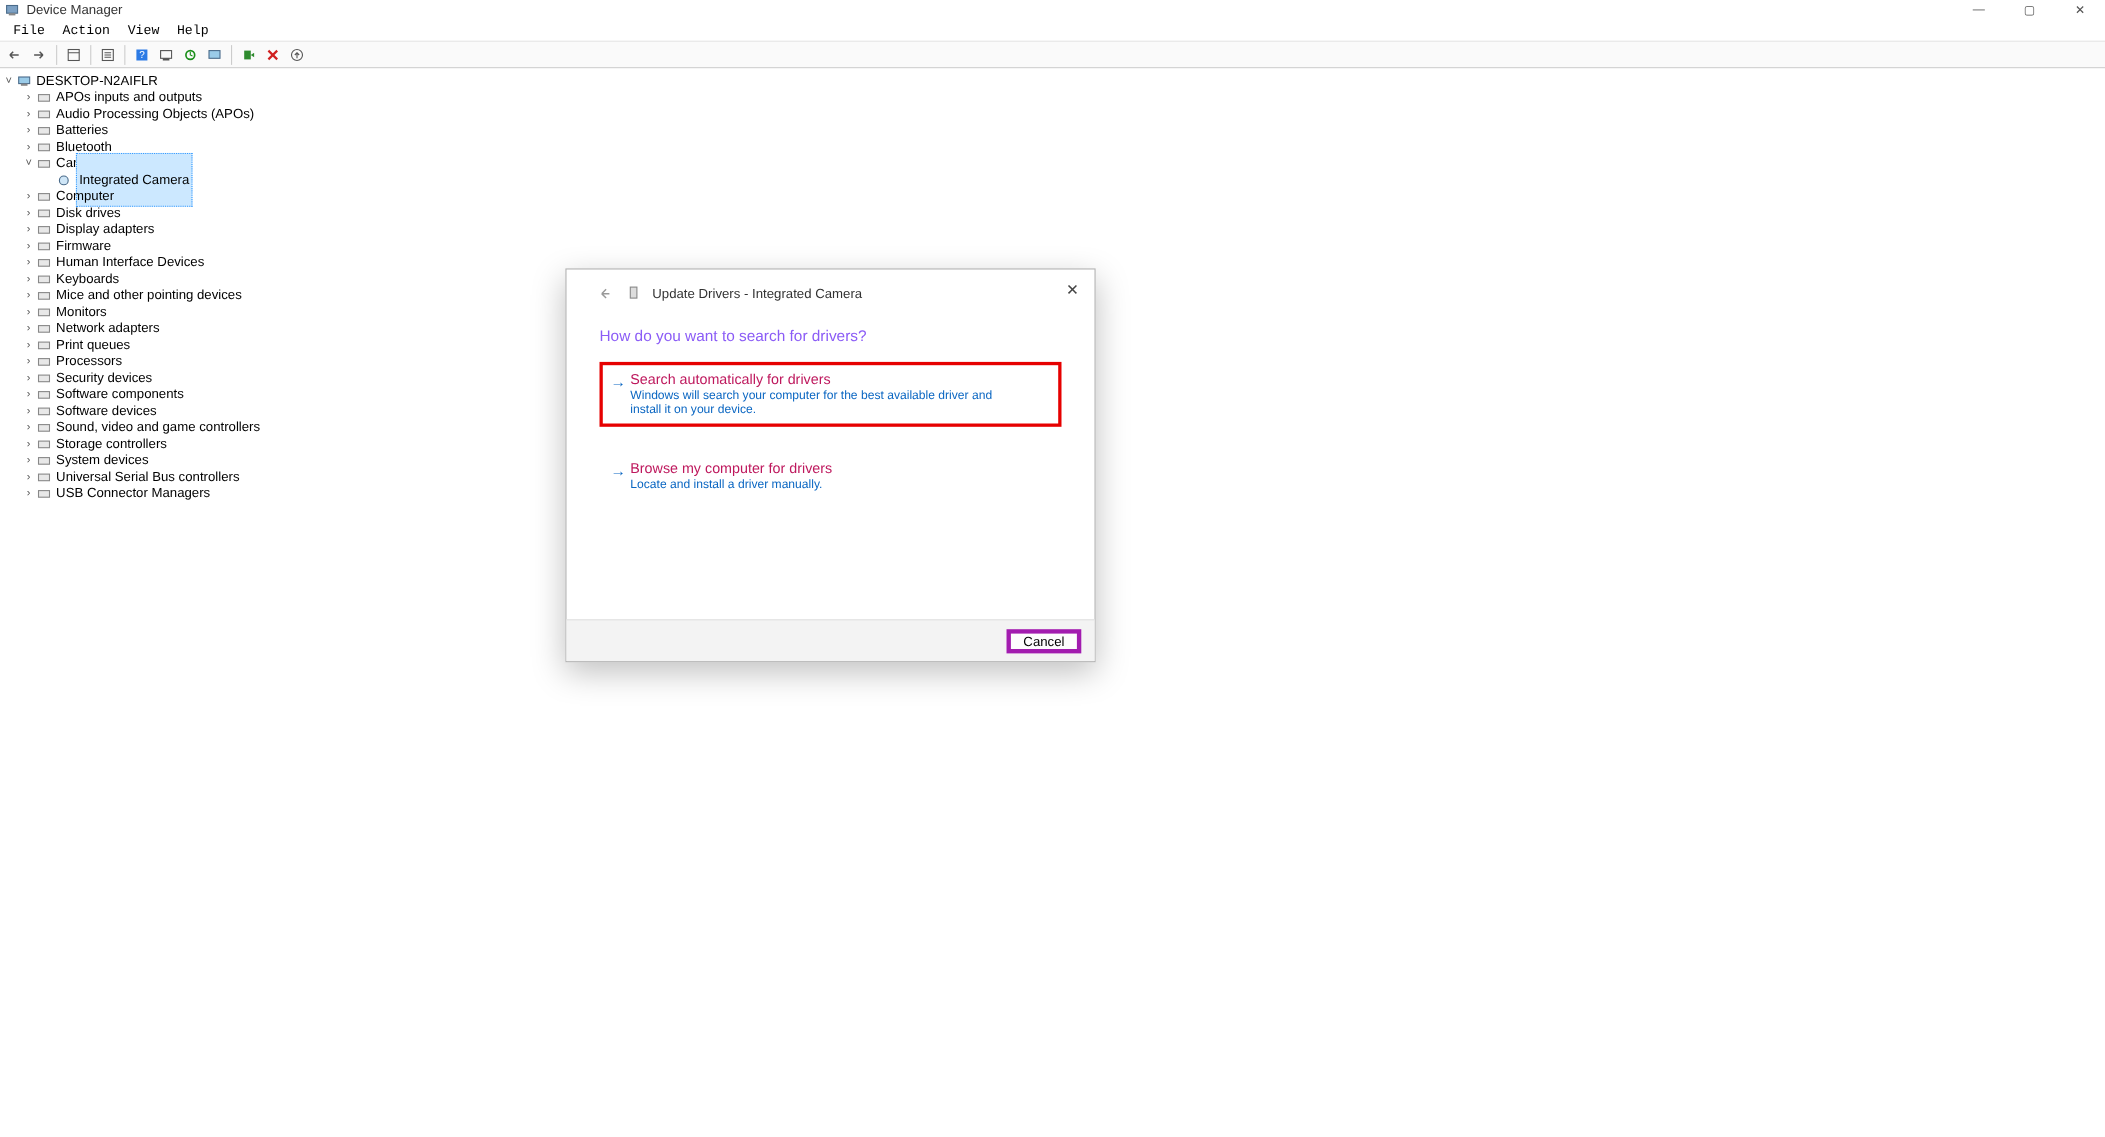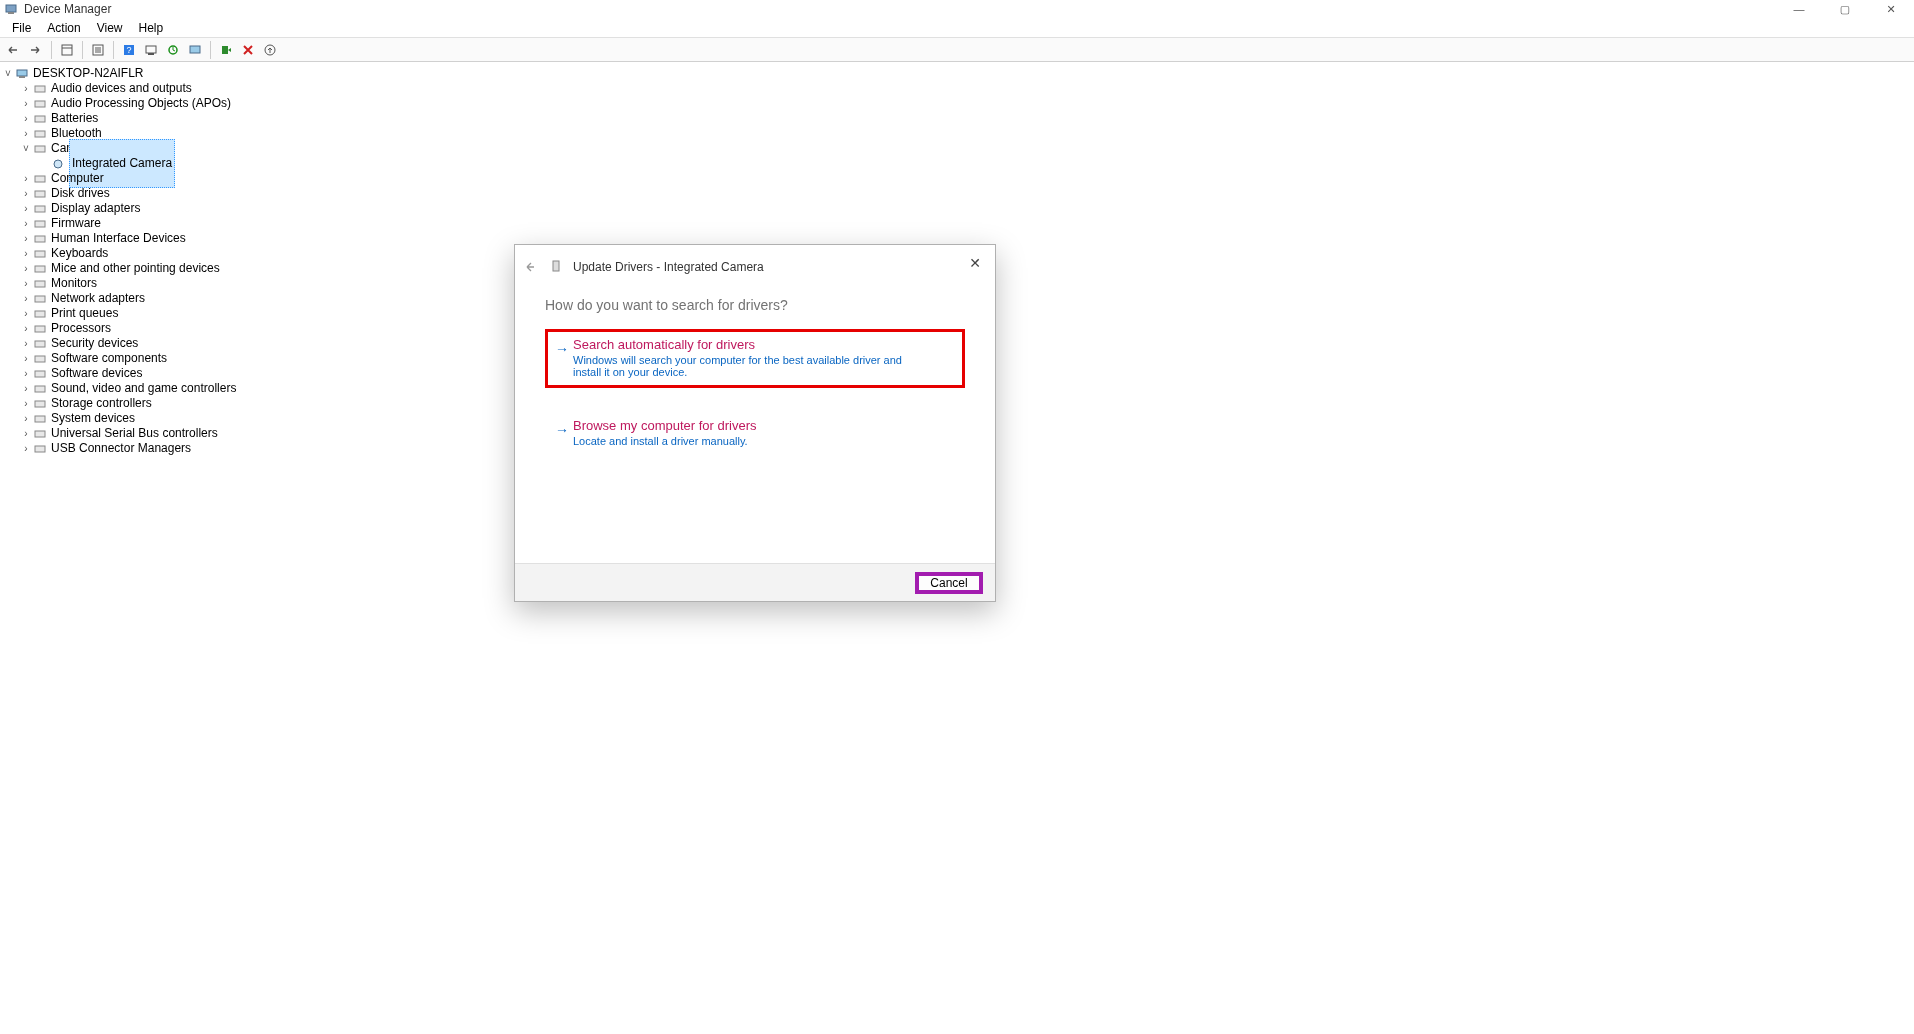--- a/index.html
+++ b/index.html
@@ -7,46 +7,46 @@
 
 
 .titlebar { height: 18px; display: flex; align-items: center; padding: 0 4px; background: #fff; text-align: right; }
 .titlebar .app-icon { width: 14px; height: 14px; margin-right: 6px; display:inline-flex; align-items:center; justify-content:center;}
 .titlebar .title { font-size: 12px; color: #333; }
 .win-controls { position: absolute; top: 0; right: 0; display: flex; }
 .win-btn { width: 46px; height: 18px; display: flex; align-items: center; justify-content: center; color: #555; font-size: 11px; }
 
 
 .menubar { height: 20px; display: flex; align-items: center; padding: 0 4px; border-bottom: 1px solid #e0e0e0; background: #fff; }
-.menubar .menu-item { padding: 2px 8px; font-size: 12px; }
+.menubar .menu-item { padding: 2px 8px; font-size: 12px; font-family: Liberation Mono, monospace; }
 
 
 .toolbar { height: 24px; display: flex; align-items: center; padding: 0 4px; border-bottom: 1px solid #d0d0d0; background: #fafafa; gap: 2px; }
 .tbtn { width: 20px; height: 20px; display: flex; align-items: center; justify-content: center; border: 1px solid transparent; }
 .tsep { width:1px; height:18px; background:#ccc; margin: 0 3px; }
 
 
 .tree { padding: 4px 2px; user-select: none; font-size: 12px; }
 .tree-row { display: flex; align-items: center; height: 15px; line-height: 15px; }
 .exp { width: 12px; text-align: center; color: #555; font-size: 10px; cursor: default; }
 .dev-icon { width: 16px; height: 14px; display: inline-flex; align-items: center; justify-content: center; margin-right: 3px; }
 .tree-label { white-space: nowrap; }
 .indent1 { margin-left: 18px; }
 .indent2 { margin-left: 36px; }
 .sel { border:1px dotted #3399ff; background:#cce8ff; padding: 16px 2px; }
 
 
 .dialog { position: absolute; left: 514px; top: 244px; width: 482px; height: 358px; background: #fff; border: 1px solid #b0b0b0; box-shadow: 0 10px 28px rgba(0,0,0,.25); display: flex; flex-direction: column; }
-.dialog-header { height: 44px; display: flex; align-items: center; padding: 0 6px; }
+.dialog-header { height: 44px; display: flex; align-items: center; padding: 0 26px; }
 .dialog-back { width: 20px; height: 20px; display: flex; align-items: center; justify-content: center; color: #888; margin-right: 10px; }
 .dialog-icon { width: 14px; height: 14px; margin-right: 8px; }
 .dialog-title { font-size: 12px; color: #333; }
 .dialog-close { position: absolute; top: 6px; right: 8px; width: 24px; height: 24px; display:flex; align-items:center; justify-content:center; font-size:14px; color:#444; }
 .dialog-body { flex: 1; padding: 0 30px; }
-.dialog-question { color: #737373; font-size: 14px; margin: 8px 0 16px 0; }
+.dialog-question { color: #8b5cf6; font-size: 14px; margin: 8px 0 16px 0; }
 .option { padding: 8px 10px 10px 10px; margin-bottom: 22px; cursor: pointer; position: relative; }
 .opt-row { display:flex; align-items:flex-start; }
 .opt-arrow { color:#0a66c2; font-size:14px; width:18px; flex-shrink:0; line-height:20px;}
 .opt-title { color:#be185d; font-size:13px; }
 .opt-desc { color:#0a66c2; font-size:11px; margin-top:2px; max-width:330px; }
 .option.highlighted { border: 3px solid #e60000; padding: 5px 7px 7px 7px; }
 .dialog-footer { height: 38px; border-top: 1px solid #e0e0e0; background: #f3f3f3; display: flex; align-items: center; justify-content: flex-end; padding: 0 12px; }
 .btn { min-width: 68px; height: 22px; border: 4px solid #a21caf; background: #fdfdfd; font-size: 12px; display:flex; align-items:center; justify-content:center; }
 </style>
 </head>
@@ -157,21 +157,21 @@
     <span class="tree-label">DESKTOP-N2AIFLR</span>
   </div>
   <div id="tree-body">
       <div class="tree-row indent1">
         <span class="exp">›</span>
         <span class="dev-icon">
           <svg width="12" height="12">
             <rect x="1" y="3" width="10" height="6" fill="#e8e8e8" stroke="#888"></rect>
           </svg>
         </span>
-        <span class="tree-label">Audio devices and outputs</span>
+        <span class="tree-label">APOs inputs and outputs</span>
       </div>
       <div class="tree-row indent1">
         <span class="exp">›</span>
         <span class="dev-icon">
           <svg width="12" height="12">
             <rect x="1" y="3" width="10" height="6" fill="#e8e8e8" stroke="#888"></rect>
           </svg>
         </span>
         <span class="tree-label">Audio Processing Objects (APOs)</span>
       </div>

